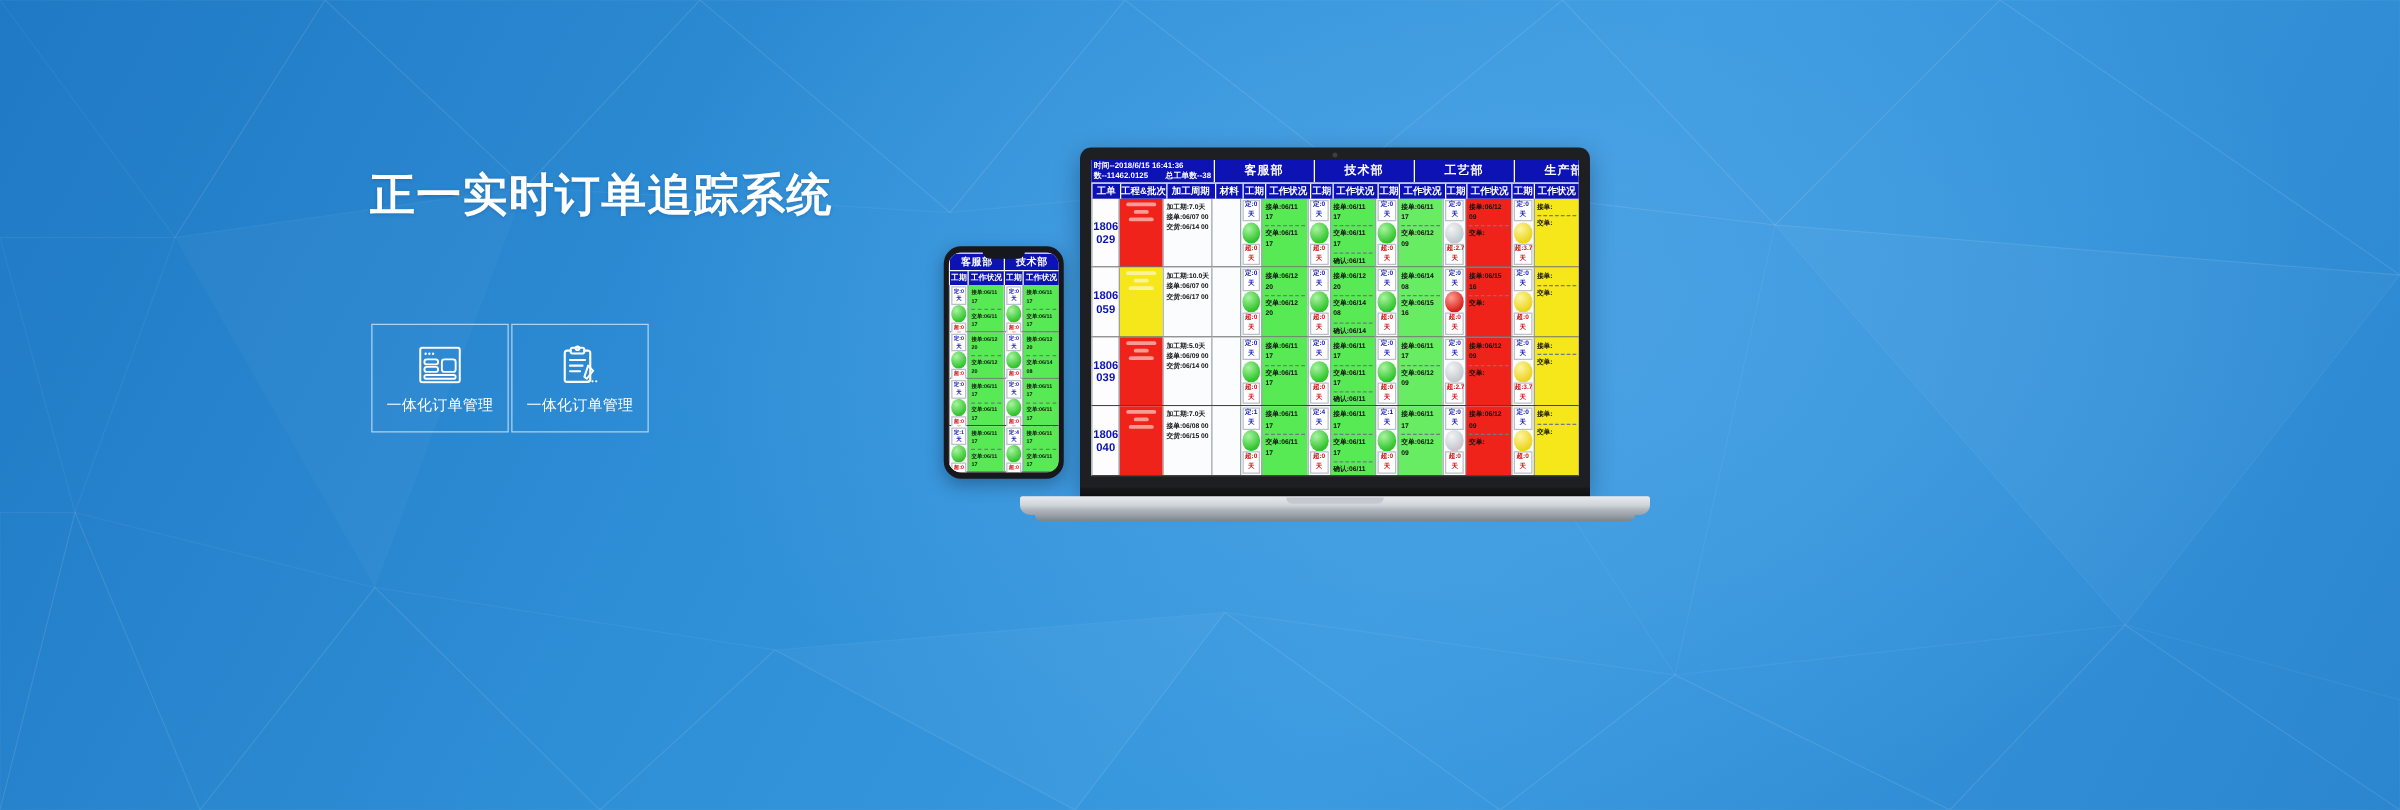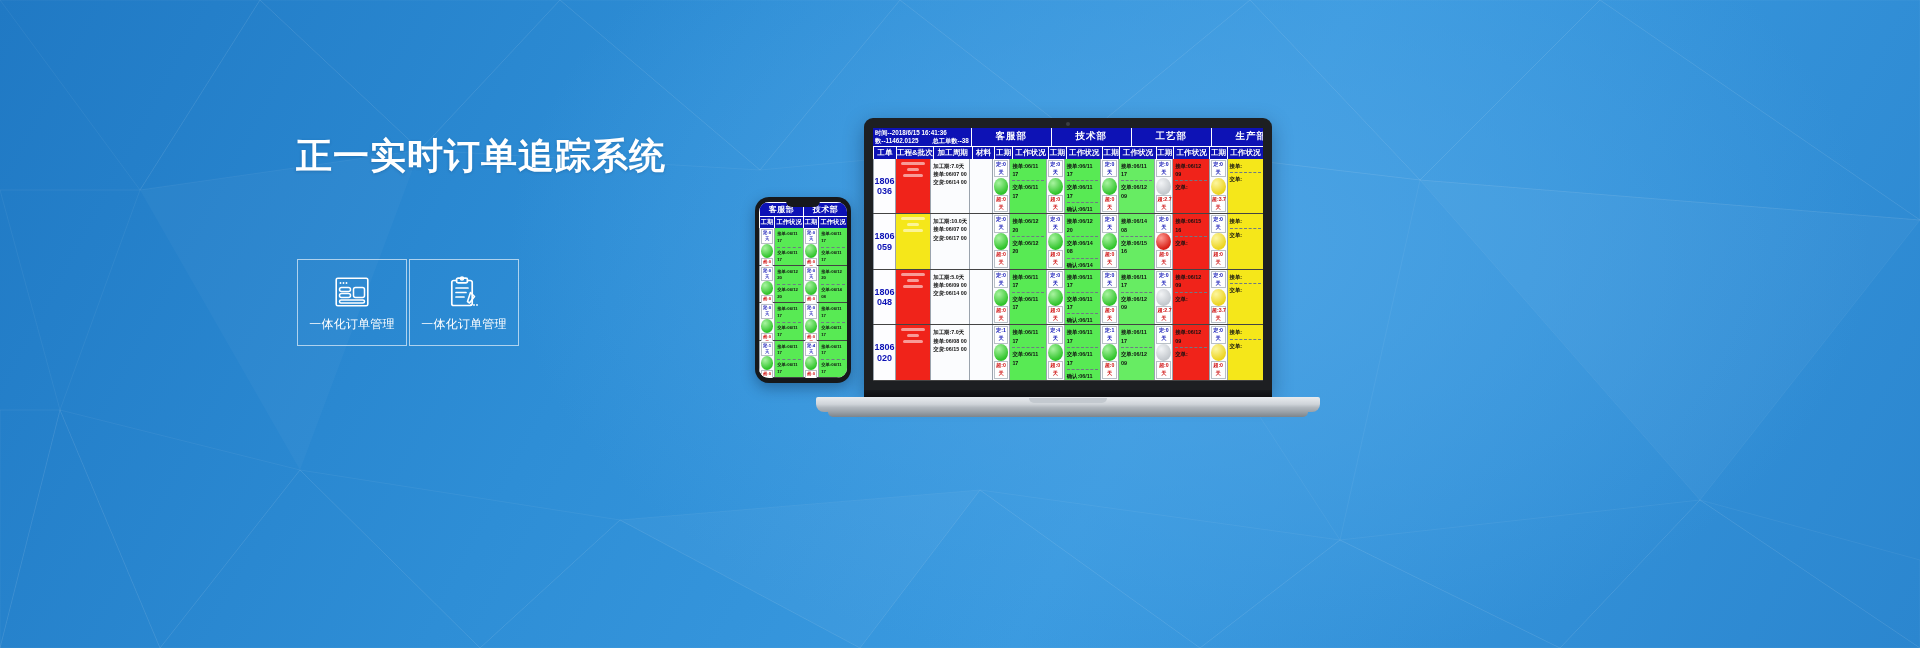--- a/index.html
+++ b/index.html
@@ -401,21 +401,21 @@
               <div class="col-h" style="width: 26px;">工期</div>
               <div class="col-h" style="width: 54px;">工作状况</div>
               <div class="col-h" style="width: 26px;">工期</div>
               <div class="col-h" style="width: 54px;">工作状况</div>
             </div>
 
           <div class="dash-body" id="lap-rows">
               <div class="row">
                 <div class="cell c-order" style="width: 34px;">
                   <div>1806</div>
-                  <div>036</div>
+                  <div>029</div>
                 </div>
                 <div class="cell c-proj" style="width: 54px; background: rgb(240, 35, 26);">
                   <div class="blur-ln" style="width:70%"></div>
                   <div class="blur-ln" style="width:34%"></div>
                   <div class="blur-ln" style="width:58%"></div>
                 </div>
                 <div class="cell c-period" style="width: 58px;">
                   <div>加工期:7.0天</div>
                   <div>接单:06/07 00</div>
                   <div>交货:06/14 00</div>
@@ -559,21 +559,21 @@
                 </div>
                 <div class="cell c-stat bg-yellow" style="width: 54px;">
                   <div>接单:</div>
                   <div class="sep"></div>
                   <div>交单:</div>
                 </div>
               </div>
               <div class="row">
                 <div class="cell c-order" style="width: 34px;">
                   <div>1806</div>
-                  <div>048</div>
+                  <div>039</div>
                 </div>
                 <div class="cell c-proj" style="width: 54px; background: rgb(240, 35, 26);">
                   <div class="blur-ln" style="width:70%"></div>
                   <div class="blur-ln" style="width:34%"></div>
                   <div class="blur-ln" style="width:58%"></div>
                 </div>
                 <div class="cell c-period" style="width: 58px;">
                   <div>加工期:5.0天</div>
                   <div>接单:06/09 00</div>
                   <div>交货:06/14 00</div>
@@ -638,21 +638,21 @@
                 </div>
                 <div class="cell c-stat bg-yellow" style="width: 54px;">
                   <div>接单:</div>
                   <div class="sep"></div>
                   <div>交单:</div>
                 </div>
               </div>
               <div class="row">
                 <div class="cell c-order" style="width: 34px;">
                   <div>1806</div>
-                  <div>020</div>
+                  <div>040</div>
                 </div>
                 <div class="cell c-proj" style="width: 54px; background: rgb(240, 35, 26);">
                   <div class="blur-ln" style="width:70%"></div>
                   <div class="blur-ln" style="width:34%"></div>
                   <div class="blur-ln" style="width:58%"></div>
                 </div>
                 <div class="cell c-period" style="width: 58px;">
                   <div>加工期:7.0天</div>
                   <div>接单:06/08 00</div>
                   <div>交货:06/15 00</div>

